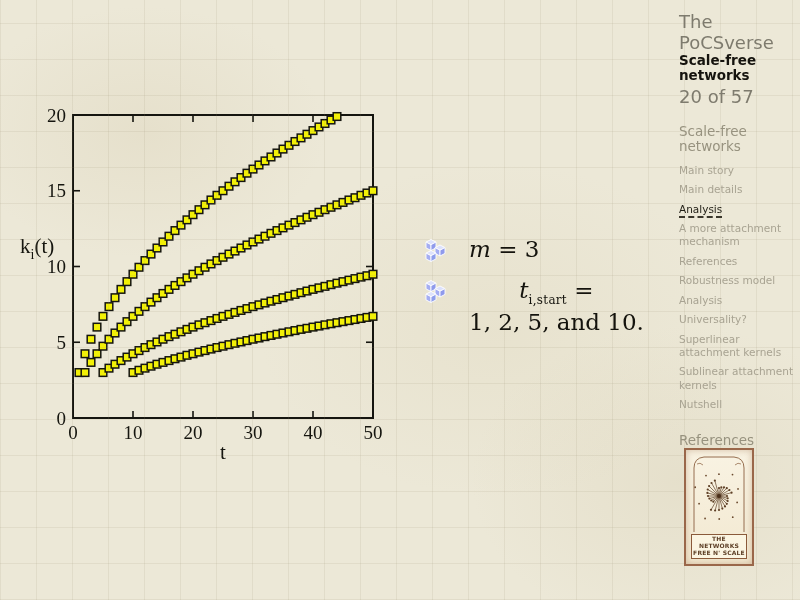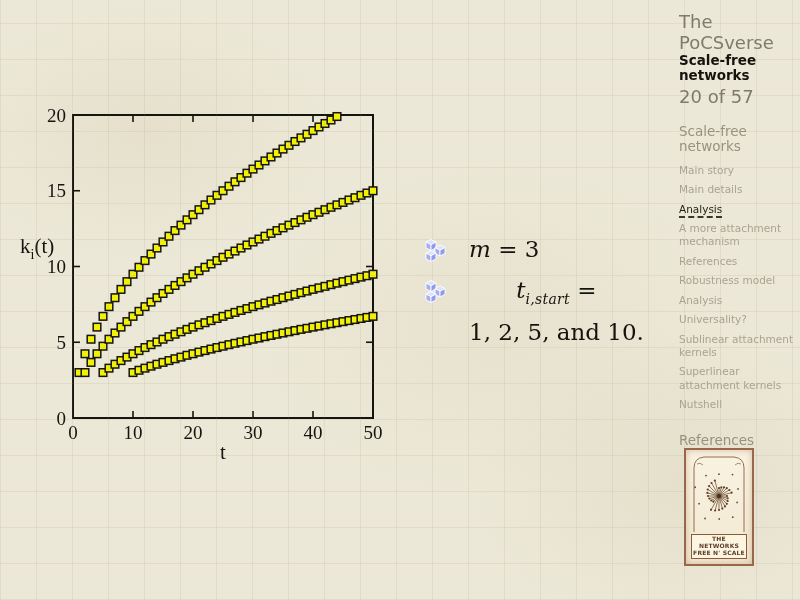--- a/index.html
+++ b/index.html
@@ -15,22 +15,22 @@
       repeating-linear-gradient(0deg, rgba(150,140,110,.13) 0 1px, transparent 1px 36px),
       repeating-linear-gradient(90deg, rgba(150,140,110,.13) 0 1px, transparent 1px 36px);}
   
   #plot-svg{position:absolute;left:0;top:0;}
   
   .bullets{position:absolute;left:424px;top:236px;width:250px;z-index:2;}
   .bullet{display:flex;gap:21px;margin-bottom:9px;text-align:center;}
   .cube-icon{flex:0 0 24px;margin-top:3px;}
   .math{font-family:"DejaVu Serif","Liberation Serif",serif;font-size:23px;color:#14130d;line-height:1.18;}
   .mi{font-style:italic;}
-  .math sub{font-size:14px;font-style:italic;letter-spacing:.3px;}
-  .math .line2{margin-top:12px;}
+  .math sub{font-size:12px;letter-spacing:.3px;}
+  .math .line2{margin-top:2px;}
   
   .sidebar{position:absolute;left:679px;top:12px;width:114px;z-index:2;}
   .brand{font-size:18px;color:#7e7b6e;line-height:1.15;}
   .deck-title{font-size:13.5px;font-weight:700;color:#15130e;line-height:1.12;width:86px;}
   .page-num{font-size:18px;color:#7e7b6e;margin-top:2px;}
   .section-title{font-size:13.5px;color:#97927f;line-height:1.15;margin-top:17px;width:86px;}
   .nav-list{margin-top:9px;}
   .nav-item{font-size:10.5px;color:#a8a392;line-height:1.28;margin:6px 0;cursor:pointer;}
   .nav-item.active .nav-label{color:#201e15;border-bottom:2px dashed #3a372c;padding-bottom:1px;}
   .references{font-size:13.5px;color:#97927f;margin-top:20px;}
@@ -347,22 +347,22 @@
     <div class="section-title">Scale-free networks</div>
     <div class="nav-list" id="nav-list">
         <div class="nav-item"><span class="nav-label">Main story</span></div>
         <div class="nav-item"><span class="nav-label">Main details</span></div>
         <div class="nav-item active"><span class="nav-label">Analysis</span></div>
         <div class="nav-item"><span class="nav-label">A more attachment mechanism</span></div>
         <div class="nav-item"><span class="nav-label">References</span></div>
         <div class="nav-item"><span class="nav-label">Robustness model</span></div>
         <div class="nav-item"><span class="nav-label">Analysis</span></div>
         <div class="nav-item"><span class="nav-label">Universality?</span></div>
+        <div class="nav-item"><span class="nav-label">Superlinear attachment kernels</span></div>
         <div class="nav-item"><span class="nav-label">Sublinear attachment kernels</span></div>
-        <div class="nav-item"><span class="nav-label">Superlinear attachment kernels</span></div>
         <div class="nav-item"><span class="nav-label">Nutshell</span></div>
       </div>
     <div class="references">References</div>
   </div>
 
   <div class="stamp-card">
     <div class="stamp-inner">
       <svg id="stamp-sketch" width="62" height="92" viewBox="0 0 62 92">
           <g fill="none" stroke="#8a5f3e" stroke-width="0.9">
             <path d="M6,16 Q6,6 16,5 L46,5 Q56,6 56,16 L56,80 M6,16 L6,80"></path>

